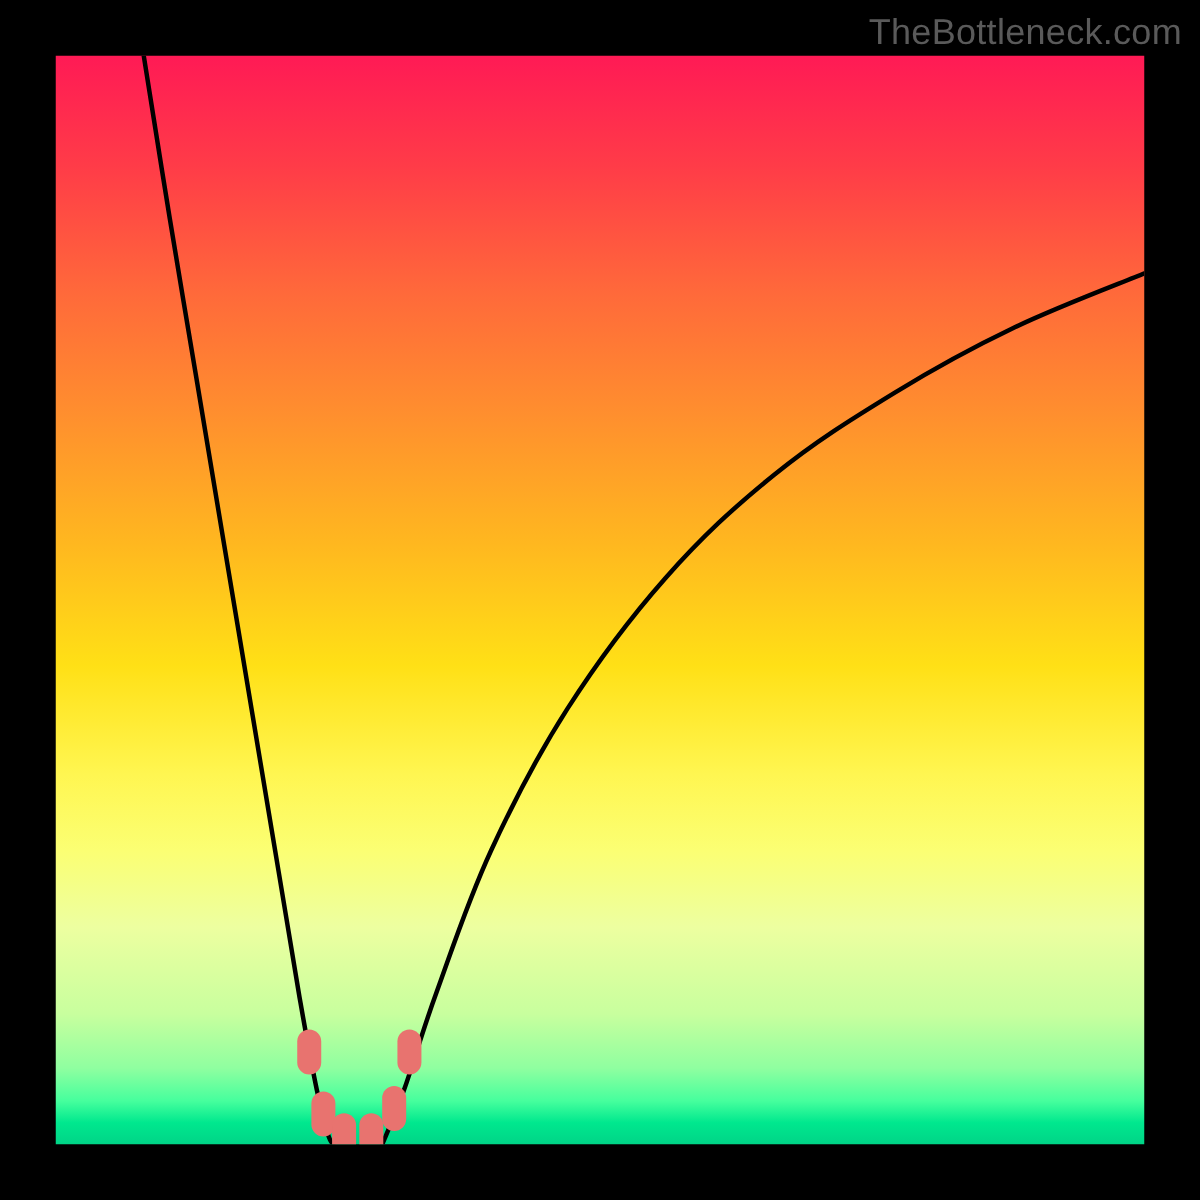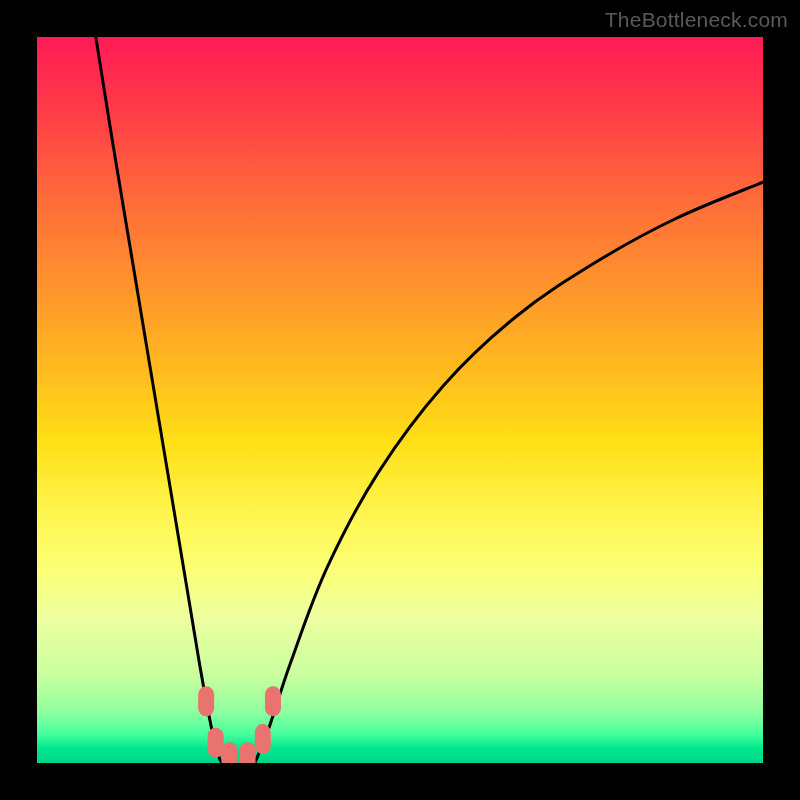--- a/index.html
+++ b/index.html
@@ -45,21 +45,21 @@
       #46ff9d 96%,
       #00e88e 98%,
       #00d487 100%
     );
   }
   .watermark {
     position: absolute;
     top: 8px;
     right: 12px;
     color: #5a5a5a;
-    font-size: 21px;
+    font-size: 24px;
     font-weight: 500;
     letter-spacing: 0.2px;
     white-space: nowrap;
   }
   svg.curves {
     position: absolute;
     inset: 0;
   }
 </style>
 </head>

